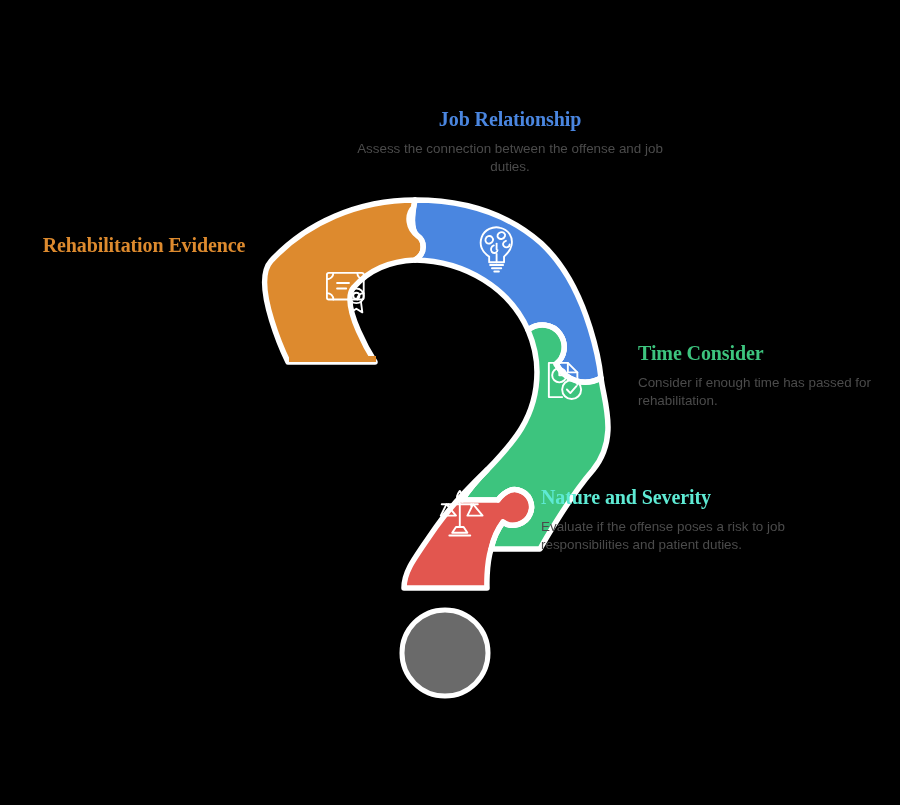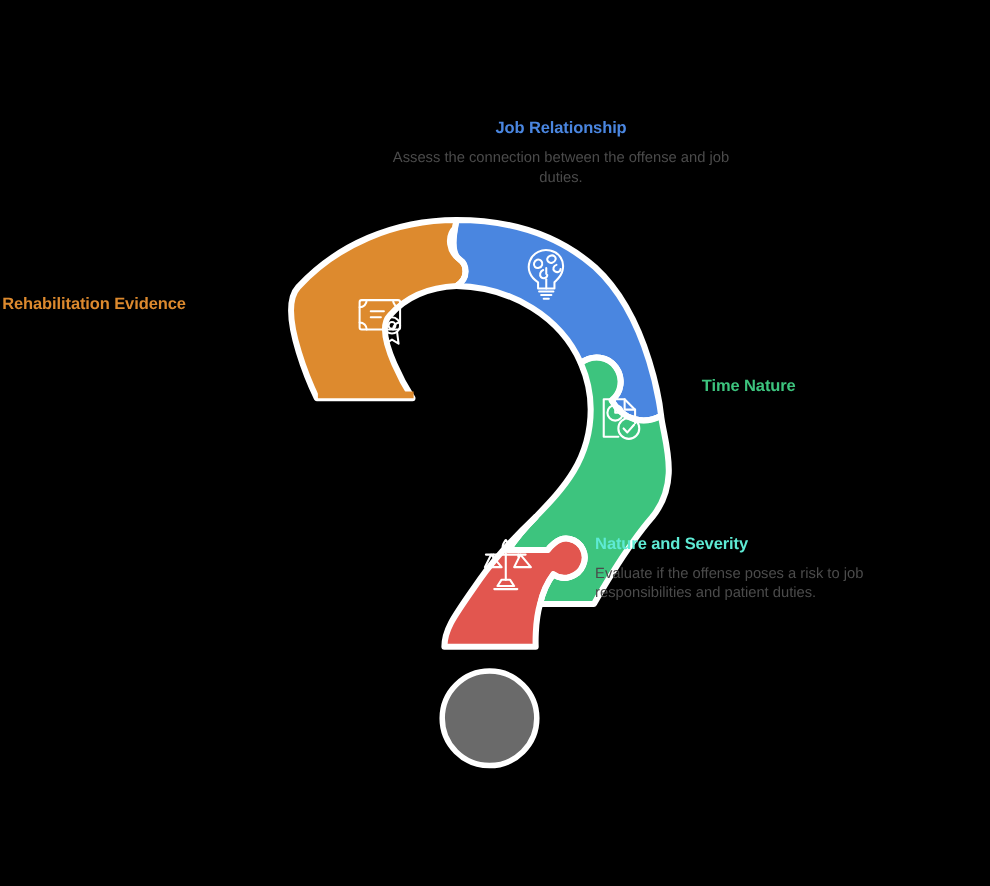--- a/index.html
+++ b/index.html
@@ -30,51 +30,51 @@
     width: 900px;
     height: 805px;
   }
 
   
   .callout {
     position: absolute;
     box-sizing: border-box;
   }
   .callout .title {
-    font-size: 15px;
+    font-size: 20px;
     font-weight: bold;
     letter-spacing: -0.1px;
     line-height: 1.15;
     margin: 0 0 9px 0;
     white-space: nowrap;
+    font-family: Liberation Serif, serif;
   }
   .callout .desc {
     font-size: 13.4px;
     font-weight: normal;
     line-height: 1.35;
     color: #4b4b4b;
     margin: 0;
   }
 
   
   #callout-job {
     left: 340px;
     top: 108px;
     width: 340px;
     text-align: center;
   }
   #callout-job .title { color: #4A86E0; }
 
   
   #callout-rehab {
-    left: 2px;
+    left: 20px;
     top: 234px;
     width: 248px;
-    text-align: left;
-    margin-top: 34px;
+    text-align: center;
   }
   #callout-rehab .title { color: #DD8A2E; }
 
   
   #callout-time {
     left: 638px;
     top: 342px;
     width: 250px;
     text-align: left;
   }
@@ -229,21 +229,22 @@
   <div class="callout" id="callout-job">
     <p class="title">Job Relationship</p>
     <p class="desc">Assess the connection between the offense and job duties.</p>
   </div>
 
   <div class="callout" id="callout-rehab">
     <p class="title">Rehabilitation Evidence</p>
   </div>
 
   <div class="callout" id="callout-time">
-    <p class="title">Time Nature</p>
+    <p class="title">Time Consider</p>
+    <p class="desc">Consider if enough time has passed for rehabilitation.</p>
   </div>
 
   <div class="callout" id="callout-nature">
     <p class="title">Nature and Severity</p>
     <p class="desc">Evaluate if the offense poses a risk to job responsibilities and patient duties.</p>
   </div>
 
 </div>
 
 </body></html>

